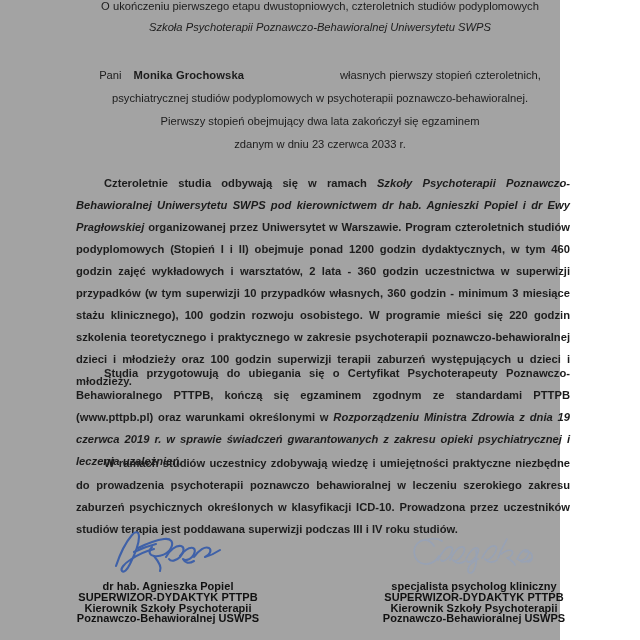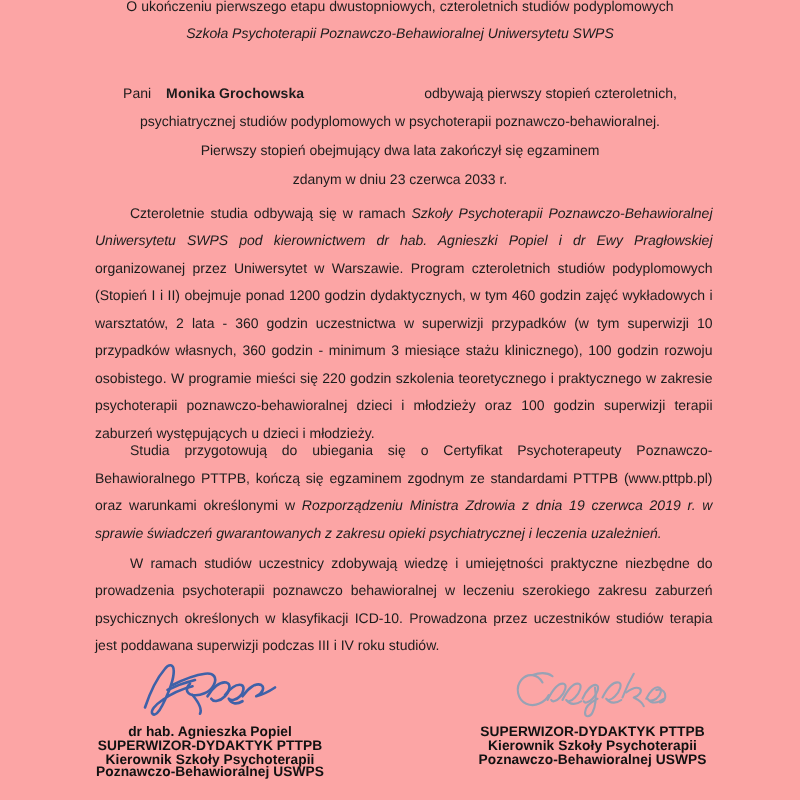--- a/index.html
+++ b/index.html
@@ -14,23 +14,23 @@
     overflow: hidden;
     font-family: "Liberation Sans", sans-serif;
     color: #1a1a1a;
     -webkit-font-smoothing: antialiased;
   }
 
   .page {
     position: absolute;
     left: 0;
     top: 0;
-    width: 640px;
+    width: 560px;
     height: 640px;
-    background: #fca5a5;
+    background: #a3a3a3;
   }
 
   
   .preamble {
     position: absolute;
     left: 40px;
     top: -4px;
     width: 560px;
     text-align: center;
   }
@@ -130,28 +130,28 @@
 
 <div class="page">
 
   <div class="preamble">
     <div class="pline">O ukończeniu pierwszego etapu dwustopniowych, czteroletnich studiów podyplomowych</div>
     <div class="pline italic">Szkoła Psychoterapii Poznawczo-Behawioralnej Uniwersytetu SWPS</div>
   </div>
 
   <div class="recipient">
     <div class="rline">
-      <span>Pani</span><span class="gap-pre"></span><span class="name">Monika Grochowska</span><span class="gap-post"></span><span>odbywają pierwszy stopień czteroletnich,</span>
+      <span>Pani</span><span class="gap-pre"></span><span class="name">Monika Grochowska</span><span class="gap-post"></span><span>własnych pierwszy stopień czteroletnich,</span>
     </div>
     <div class="rline">psychiatrycznej  studiów podyplomowych w psychoterapii poznawczo-behawioralnej.</div>
     <div class="rline">Pierwszy stopień  obejmujący dwa lata zakończył się egzaminem</div>
     <div class="rline">zdanym w dniu 23 czerwca 2033 r.</div>
   </div>
 
-  <div class="body-block" style="top:160px; height:360px;">
+  <div class="body-block" style="top:172px; height:360px;font-weight:bold;">
 
     <p class="para p1"><span>Czteroletnie studia odbywają się w ramach </span><span class="it">Szkoły Psychoterapii Poznawczo-Behawioralnej Uniwersytetu SWPS pod kierownictwem dr hab. Agnieszki Popiel i dr Ewy Pragłowskiej</span><span> organizowanej przez  Uniwersytet w Warszawie. Program czteroletnich studiów podyplomowych (Stopień I i II) obejmuje ponad 1200 godzin dydaktycznych,  w tym 460 godzin zajęć wykładowych i warsztatów, 2 lata - 360 godzin uczestnictwa w superwizji przypadków (w tym superwizji 10 przypadków własnych, 360 godzin - minimum 3 miesiące stażu klinicznego), 100 godzin rozwoju osobistego. W programie mieści się 220 godzin szkolenia teoretycznego i praktycznego w zakresie psychoterapii poznawczo-behawioralnej dzieci i młodzieży oraz 100 godzin superwizji terapii zaburzeń występujących u dzieci i młodzieży.</span></p>
 
     <p class="para p2"><span>Studia przygotowują do ubiegania się o Certyfikat Psychoterapeuty Poznawczo-Behawioralnego PTTPB, kończą się egzaminem zgodnym ze standardami PTTPB (www.pttpb.pl) oraz warunkami określonymi w </span><span class="it">Rozporządzeniu Ministra Zdrowia z dnia 19 czerwca 2019 r.  w sprawie świadczeń gwarantowanych z zakresu opieki psychiatrycznej i leczenia uzależnień.</span></p>
 
     <p class="para p3"><span>W ramach studiów uczestnicy zdobywają wiedzę i umiejętności praktyczne niezbędne do prowadzenia psychoterapii poznawczo behawioralnej w leczeniu szerokiego zakresu zaburzeń psychicznych określonych w klasyfikacji ICD-10. Prowadzona przez uczestników studiów terapia jest poddawana superwizji podczas III i IV roku studiów.</span></p>
 
   </div>
 
   <div class="sig-area">
@@ -190,20 +190,21 @@
             <path d="M72 24 C73 31, 73 38, 70 44 C68 48, 64 48, 64 44 C64 40, 68 36, 74 33"></path>
             <path d="M78 32 C82 24, 87 19, 91 20 C94 21, 92 27, 88 31 C85 34, 82 35, 81 33 C84 37, 89 37, 93 34"></path>
             <path d="M94 32 C97 24, 100 18, 103 13"></path>
             <path d="M97 28 C101 25, 105 23, 108 25 C110 27, 107 31, 103 32 C107 34, 110 36, 111 39"></path>
             <path d="M113 33 C116 27, 120 23, 123 24 C126 25, 125 30, 121 33 C118 35, 115 35, 114 33 C117 37, 122 37, 127 33"></path>
             <path d="M121 26 C124 25, 127 26, 128 29 C129 33, 127 36, 124 36"></path>
           </g>
         </svg>
       </div>
       <div class="sig-caption">
+        <div class="cline">specjalista psycholog kliniczny</div>
         <div class="cline">SUPERWIZOR-DYDAKTYK PTTPB</div>
         <div class="cline">Kierownik Szkoły Psychoterapii</div>
         <div class="cline">Poznawczo-Behawioralnej USWPS</div>
       </div>
     </div>
 
   </div>
 
 </div>
 

